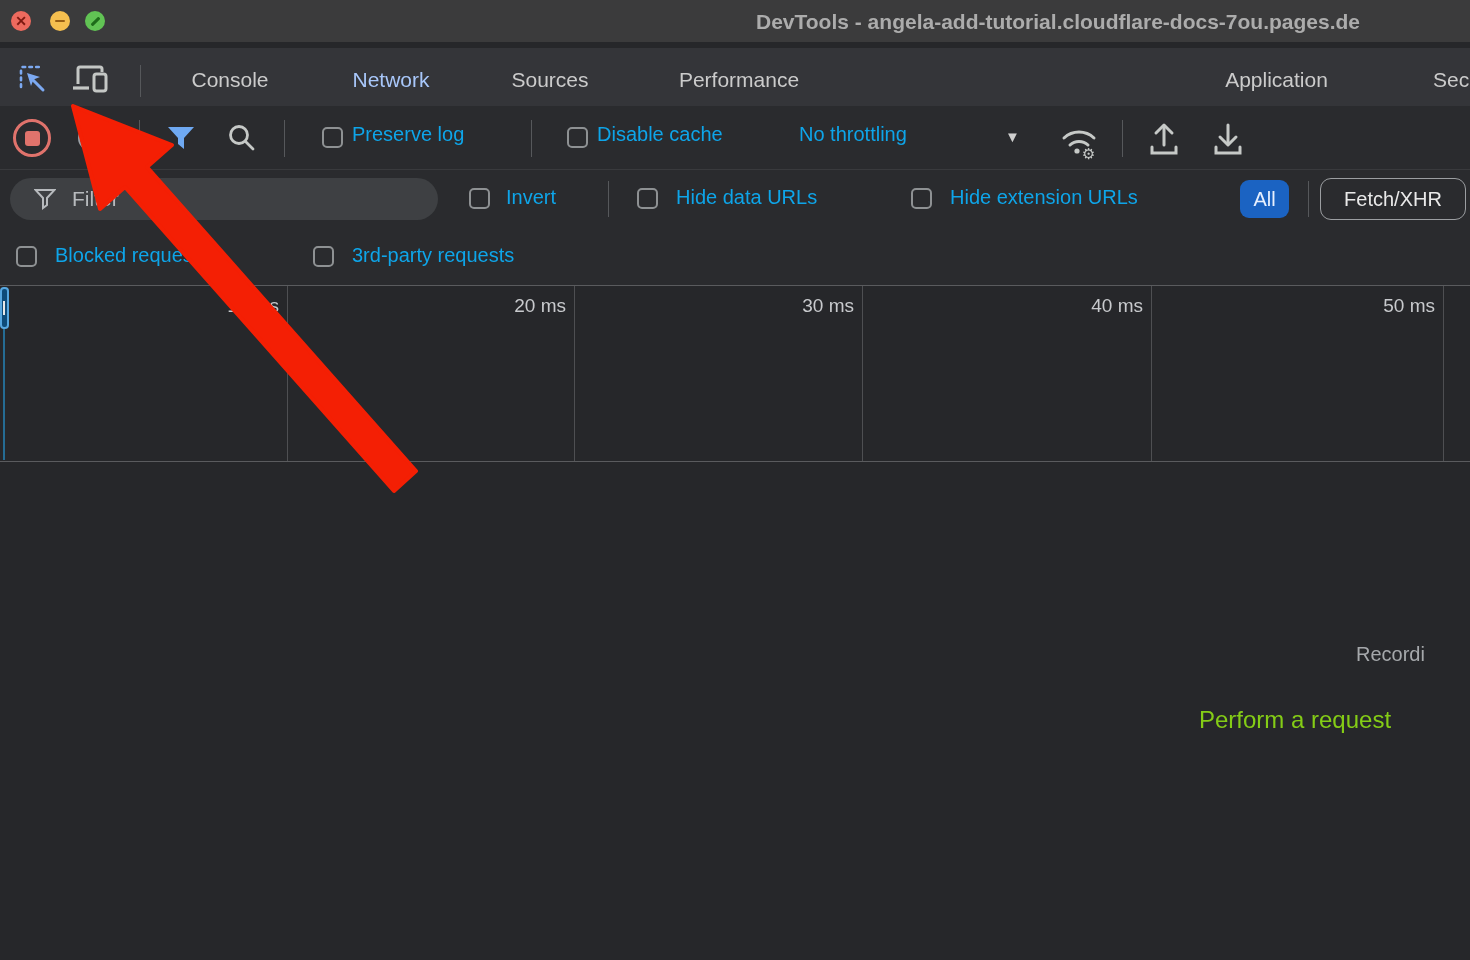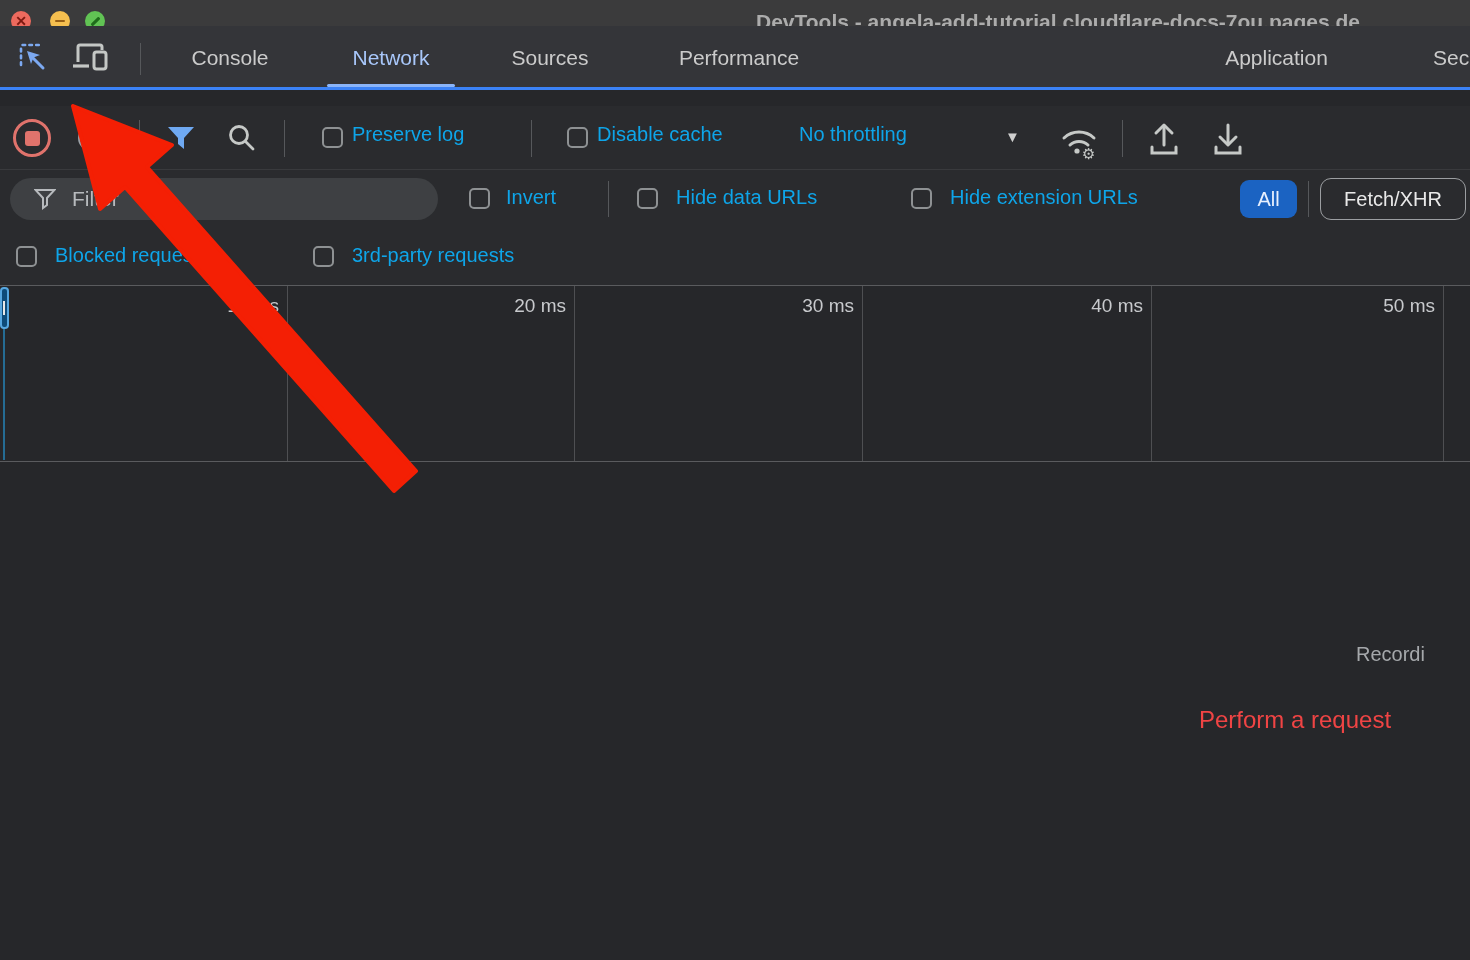--- a/index.html
+++ b/index.html
@@ -18,21 +18,21 @@
   .tl-close { left:11px; background:#ED6A5E; }
   .tl-min   { left:50px; background:#F5BF4F; }
   .tl-zoom  { left:85px; background:#61C354; }
   .tl-close .glyph { color:#7E1810; font-size:14px; font-weight:bold; line-height:1; margin-top:-1px; }
   .tl-min .glyph { width:10px; height:2.5px; background:#985F13; border-radius:1px; }
   .tl-zoom .glyph { width:11px; height:3px; background:#1E6B1A; transform:rotate(-45deg); border-radius:1px; }
   .win-title { left:756px; top:8px; width:714px; height:28px; overflow:hidden;
                white-space:nowrap; color:#ACACAC; font-size:21px; font-weight:bold; line-height:28px; }
 
   
-  .tabrow { left:0; top:26px; width:1470px; height:64px; background:#343539;
+  .tabrow { left:0; top:48px; width:1470px; height:64px; background:#343539;
             border-bottom:3px solid #3b82f6; }
   .icon-btn { width:42px; height:40px; top:11px; display:flex; align-items:center; justify-content:center; }
   .vdivider { width:1px; background:#56585B; }
   .tab { top:0; height:63px; display:flex; align-items:center; justify-content:center;
          color:#CBCBCB; font-size:21px; white-space:nowrap; }
   .tab.active { color:#A8C7FA; }
   .tab.active::after { content:""; position:absolute; left:4px; right:4px; bottom:2px;
                        height:3px; border-radius:2px; background:#8AB4F8; }
 
   
@@ -49,40 +49,40 @@
                       background:#9AA0A6; transform:rotate(-45deg); }
 
   
   .filterrow { left:0; top:170px; width:1470px; height:58px; background:#2A2B2E; }
   .filterrow2 { left:0; top:228px; width:1470px; height:57px; background:#2A2B2E; }
   .filter-pill { left:10px; top:178px; width:428px; height:42px; border-radius:21px;
                  background:#3E4043; display:flex; align-items:center; }
   .filter-input { background:transparent; border:none; outline:none; color:#B7BABD;
                   font-size:21px; font-family:"Liberation Sans",sans-serif; width:320px; }
   .filter-input::placeholder { color:#B7BABD; opacity:1; }
-  .chip-all { left:1240px; top:180px; width:57px; height:38px; border-radius:9px; background:#1B63C2;
+  .chip-all { left:1240px; top:180px; width:49px; height:38px; border-radius:9px; background:#1B63C2;
               color:#E8F0FE; font-size:20px; display:flex; align-items:center; justify-content:center; }
   .chip-fetch { left:1320px; top:178px; width:146px; height:42px; border-radius:11px;
                 border:1.5px solid #9B9EA1; color:#E9E9E9; font-size:20px;
                 display:flex; align-items:center; justify-content:center; }
 
   
   .overview { left:0; top:285px; width:1470px; height:177px; background:#26272A;
               border-top:1px solid #5A5B5E; border-bottom:1px solid #5A5B5E; }
   .gridline { top:286px; width:1px; height:175px; background:#4E4F52; }
   .tick { top:295px; font-size:19px; color:#C8CACD; white-space:nowrap; }
   .ov-handle { left:0; top:287px; width:9px; height:42px; background:#0E4B79;
                border:2px solid #57A7E0; border-radius:4px; }
   .ov-handle::after { content:""; position:absolute; left:1px; top:12px; width:2px; height:14px; background:#E8E8E8; }
   .ov-line { left:3px; top:287px; width:2px; height:173px; background:#256C94; }
 
   
   .content { left:0; top:462px; width:1470px; height:498px; background:#26272A; }
   .empty1 { left:1356px; top:643px; font-size:20px; color:#A5A8AB; white-space:nowrap; }
-  .empty2 { left:1199px; top:706px; font-size:24px; color:#ef4444; white-space:nowrap;text-align:right; }
+  .empty2 { left:1199px; top:706px; font-size:24px; color:#84cc16; white-space:nowrap;text-align:right; }
 
   .arrow-overlay { left:0; top:0; width:1470px; height:960px; pointer-events:none; z-index:50; }
   svg { display:block; }
 </style>
 </head>
 <body>
 
 <div class="abs titlebar">
   <div class="abs traffic tl-close">
       <span class="glyph">✕</span>

